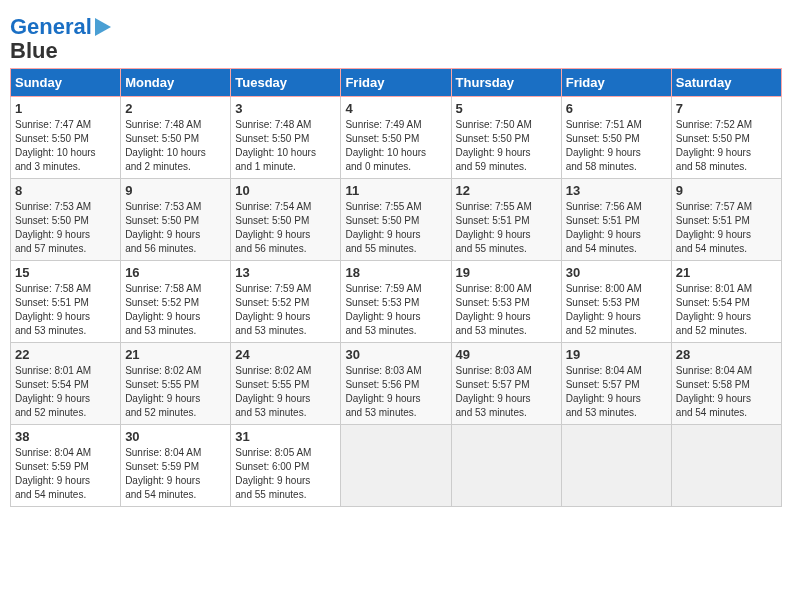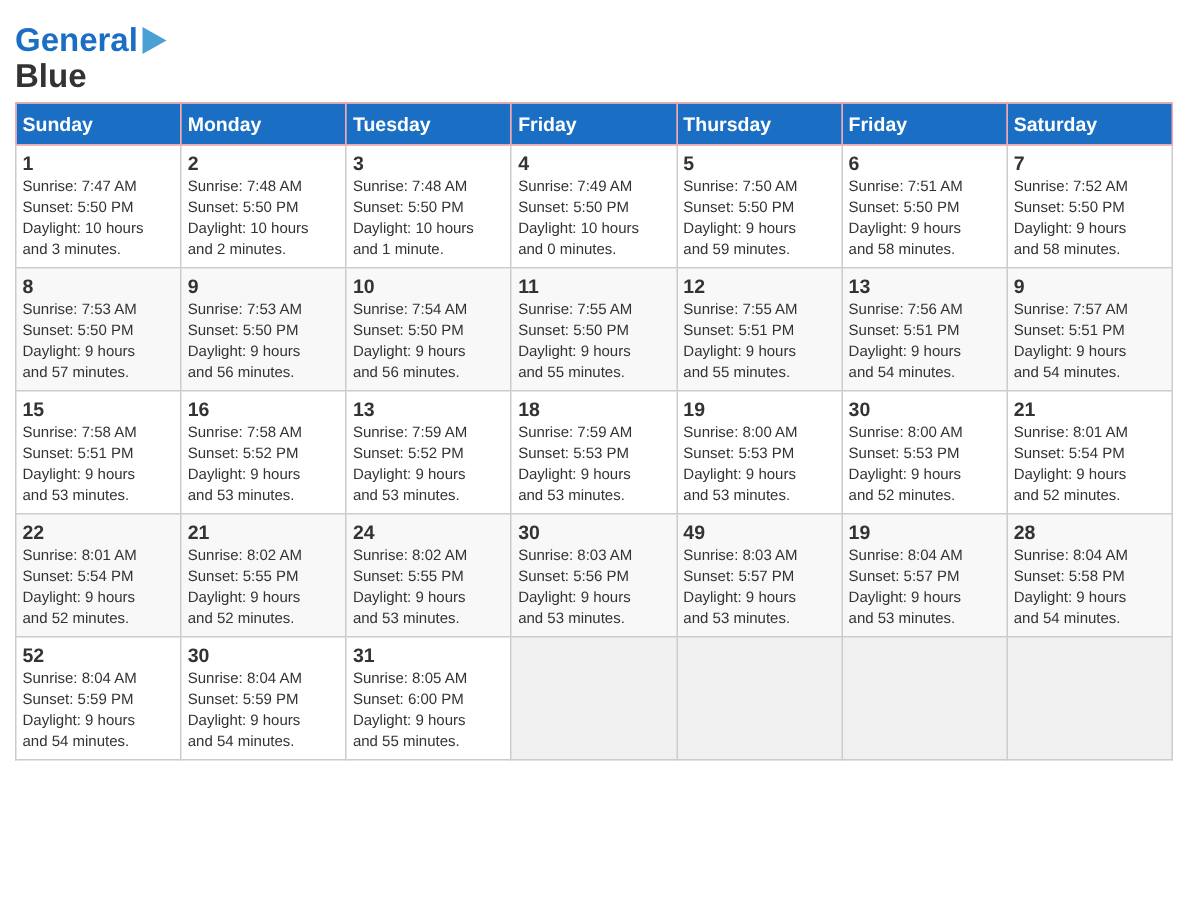--- a/index.html
+++ b/index.html
@@ -226,21 +226,21 @@
           <span class="day-num">19</span>
           <div class="day-info">Sunrise: 8:04 AM<br>Sunset: 5:57 PM<br>Daylight: 9 hours<br>and 53 minutes.</div>
         </td>
         <td>
           <span class="day-num">28</span>
           <div class="day-info">Sunrise: 8:04 AM<br>Sunset: 5:58 PM<br>Daylight: 9 hours<br>and 54 minutes.</div>
         </td>
       </tr>
       <tr>
         <td>
-          <span class="day-num">52</span>
+          <span class="day-num">38</span>
           <div class="day-info">Sunrise: 8:04 AM<br>Sunset: 5:59 PM<br>Daylight: 9 hours<br>and 54 minutes.</div>
         </td>
         <td>
           <span class="day-num">30</span>
           <div class="day-info">Sunrise: 8:04 AM<br>Sunset: 5:59 PM<br>Daylight: 9 hours<br>and 54 minutes.</div>
         </td>
         <td>
           <span class="day-num">31</span>
           <div class="day-info">Sunrise: 8:05 AM<br>Sunset: 6:00 PM<br>Daylight: 9 hours<br>and 55 minutes.</div>
         </td>

